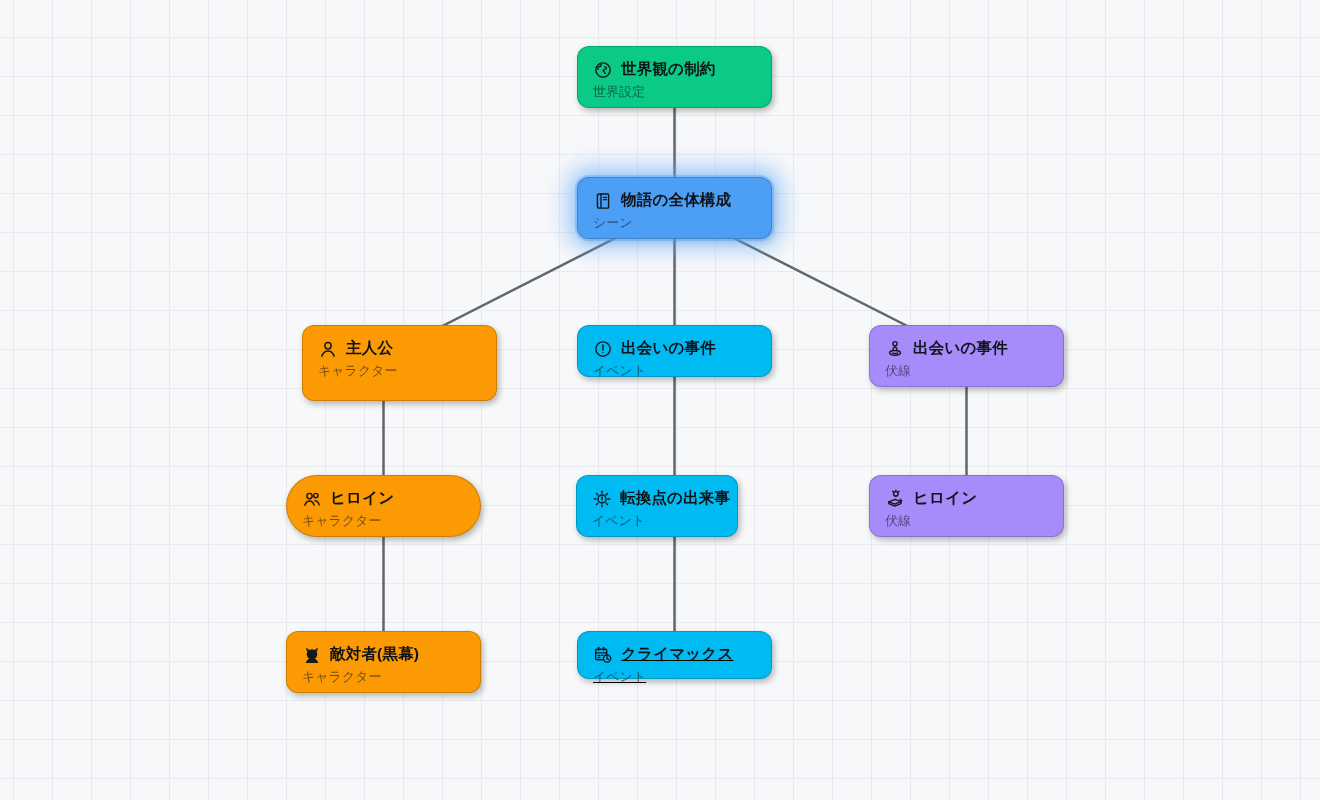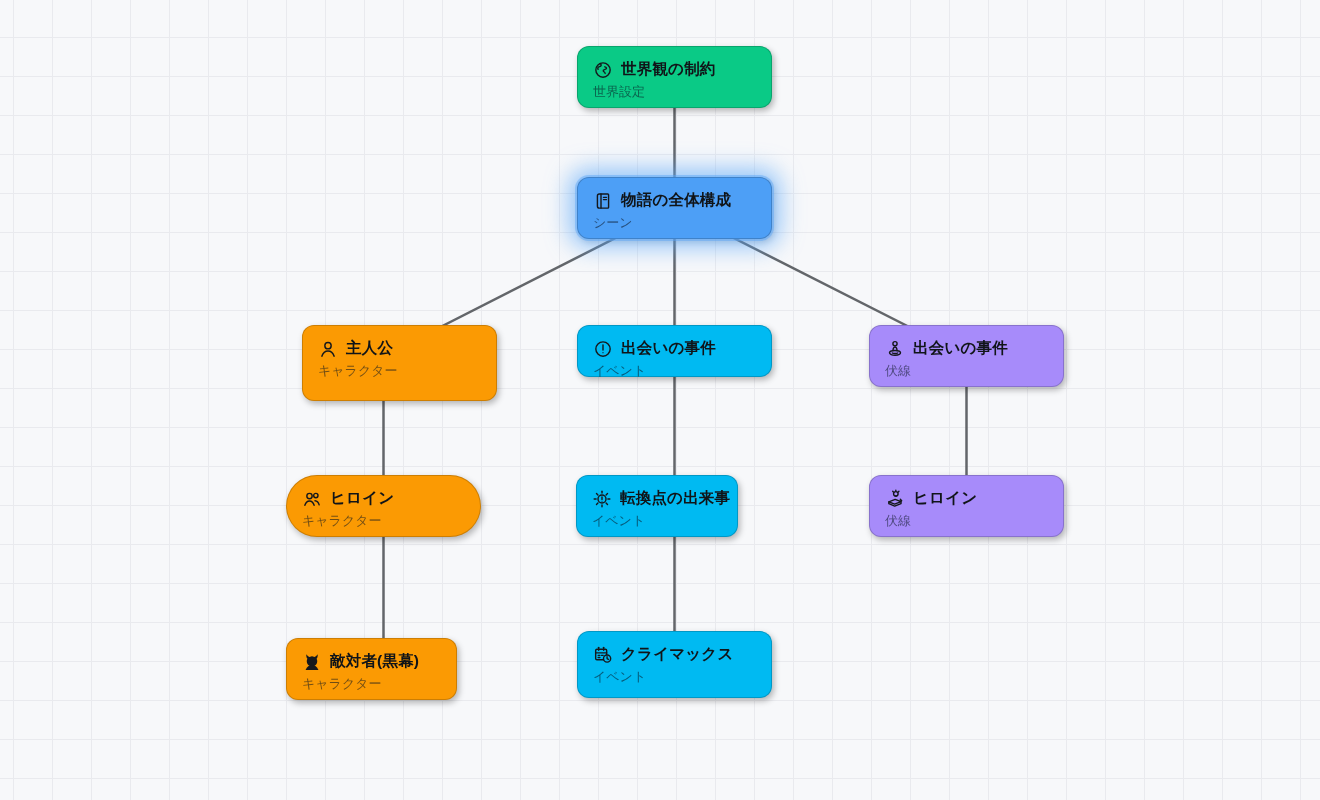--- a/index.html
+++ b/index.html
@@ -163,33 +163,33 @@
             <path d="M12.1 8.3h1.8"></path>
             <path d="M4.6 15.4l7.6-2.9 7 2.6-7.6 3z"></path>
             <path d="M4.6 15.4v2.2l7 2.9 7.6-3v-2.2"></path>
             <path d="M18.4 12.4l1.6 1.6-2 .6"></path>
           </svg>
         </span>
         <span class="node-title">ヒロイン</span>
       </div>
       <div class="node-subtitle">伏線</div>
     </div>
-    <div class="node" style="left: 286px; top: 631px; width: 171px; height: 62px; background: rgb(251, 154, 3); margin-top: 7px; --node-color: #fb9a03;">
+    <div class="node" style="left: 286px; top: 631px; width: 195px; height: 62px; background: rgb(251, 154, 3); --node-color: #fb9a03;">
       <div class="node-title-row">
         <span class="node-icon">
           <svg viewBox="0 0 24 24">
             <path fill="#15181c" stroke="none" d="M5.2 2.6c1.8 2.2 2.7 2.9 4.1 3.3a4.9 4.9 0 0 1 5.4 0c1.4-.4 2.3-1.1 4.1-3.3.2 2.6-.3 4.4-1.3 5.5a6.3 6.3 0 1 1-11 0c-1-1.1-1.5-2.9-1.3-5.5z"></path>
             <path fill="#15181c" stroke="none" d="M4.3 21.6c1.6-4 4.4-5.9 7.7-5.9s6.1 1.9 7.7 5.9z"></path>
           </svg>
         </span>
         <span class="node-title">敵対者(黒幕)</span>
       </div>
       <div class="node-subtitle">キャラクター</div>
     </div>
-    <div class="node" style="left: 577px; top: 631px; width: 195px; height: 67px; background: rgb(0, 186, 242); --node-color: #00baf2;">
+    <div class="node" style="left: 577px; top: 631px; width: 195px; height: 48px; background: rgb(0, 186, 242); text-decoration: underline; --node-color: #00baf2;">
       <div class="node-title-row">
         <span class="node-icon">
           <svg viewBox="0 0 24 24">
             <rect x="3.2" y="5" width="13.2" height="12.6" rx="1.5"></rect>
             <path d="M6.8 2.8v3.6"></path>
             <path d="M12.8 2.8v3.6"></path>
             <path d="M3.2 9.4h13.2"></path>
             <path d="M6.2 12.4h2"></path>
             <path d="M10.2 12.4h2"></path>
             <path d="M6.2 15h2"></path>

